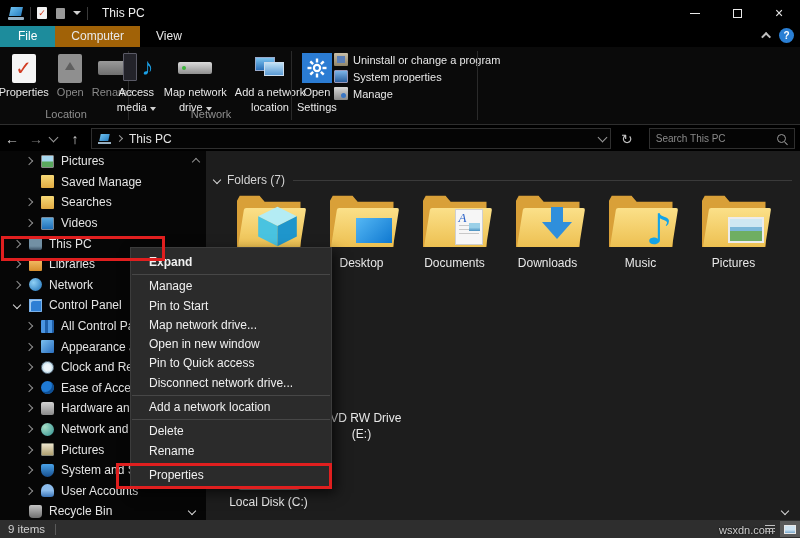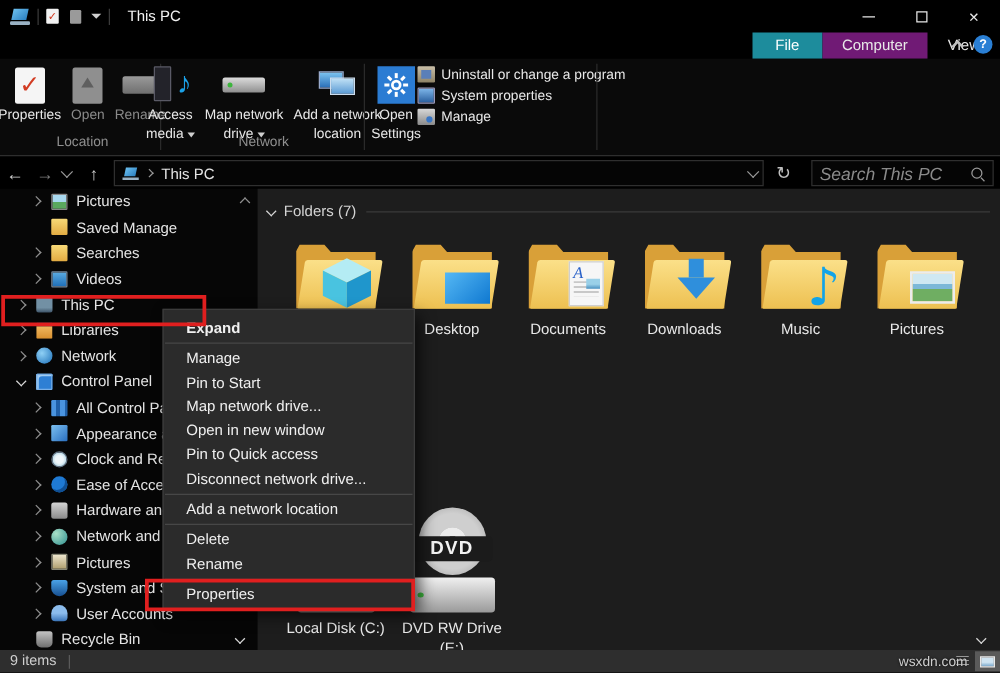--- a/index.html
+++ b/index.html
@@ -19,24 +19,24 @@
   .qat-doc { width:9px; height:11px; background:#9a9a9a; margin-left:9px; border-radius:1px; }
   .qat-caret { width:0; height:0; border-left:4px solid transparent; border-right:4px solid transparent; border-top:4px solid #cfcfcf; margin-left:8px; }
   #win-title { margin-left:8px; color:#f0f0f0; }
   #win-controls { margin-left:auto; display:flex; height:26px; }
   .wbtn { width:42px; height:26px; display:flex; align-items:center; justify-content:center; color:#e8e8e8; }
   .ic-min { width:10px; height:1px; background:#e8e8e8; }
   .ic-max { width:9px; height:9px; border:1px solid #e8e8e8; }
   .ic-close { font-size:14px; line-height:1; }
 
   
-  #tabsrow { position:absolute; top:26px; left:0; right:0; height:21px; background:#000; display:flex;justify-content:flex-end; }
+  #tabsrow { position:absolute; top:26px; left:0; right:0; height:21px; background:#000; display:flex; }
   .rtab { padding:0 16px; height:21px; line-height:21px; color:#e8e8e8; }
   .rtab.file { background:#1d8c9c; color:#fff; padding:0 18px; }
-  .rtab.active { background:#701a75; }
+  .rtab.active { background:#a16207; }
   #ribbon-tools { position:absolute; right:6px; top:28px; display:flex; align-items:center; gap:8px; }
   .collapse-chev { width:7px; height:7px; border-left:2px solid #bfbfbf; border-top:2px solid #bfbfbf; transform:rotate(45deg) translateY(2px); }
   .help-btn { width:15px; height:15px; border-radius:50%; background:#2a7fd4; color:#fff; font-size:10px; font-weight:bold; text-align:center; line-height:15px; }
 
   
   #ribbon { position:absolute; top:47px; left:0; right:0; height:78px; background:#0a0a0a; border-bottom:1px solid #2e2e2e; }
   .vsep { position:absolute; top:4px; bottom:4px; width:1px; background:#2a2a2a; }
   .rgroup { position:absolute; top:0; bottom:0; }
   .glabel { position:absolute; bottom:4px; left:0; right:0; text-align:center; color:#8f8f8f; font-size:11px; }
   .bigbtns { position:absolute; top:4px; left:0; right:0; display:flex; justify-content:center; gap:2px; }
@@ -80,21 +80,21 @@
   .nav-chev { width:7px; height:7px; border-right:1.5px solid #9a9a9a; border-bottom:1.5px solid #9a9a9a; transform:rotate(45deg); margin:0 6px 2px 2px; }
   #addrbox { height:21px; background:#050505; border:1px solid #2f2f2f; display:flex; align-items:center; width:520px; margin-left:4px; padding:0 4px; }
   .addr-pc { width:13px; height:10px; position:relative; margin:0 4px 0 2px; }
   .addr-pc .s { position:absolute; top:0; left:2px; width:9px; height:7px; background:linear-gradient(135deg,#6cc0f0,#2a7fc0); transform:skewX(-12deg); }
   .addr-pc .b { position:absolute; bottom:0; left:0; width:13px; height:2px; background:#9ab2c4; }
   .addr-chev { width:5px; height:5px; border-right:1.2px solid #9a9a9a; border-top:1.2px solid #9a9a9a; transform:rotate(45deg); margin:0 7px 0 2px; }
   #addr-text { color:#e4e4e4; }
   #addr-dd { margin-left:auto; width:7px; height:7px; border-right:1.5px solid #9a9a9a; border-bottom:1.5px solid #9a9a9a; transform:rotate(45deg); margin-bottom:3px; }
   #refresh { color:#bfbfbf; font-size:14px; margin:0 8px 0 10px; }
   #searchbox { height:21px; background:#050505; border:1px solid #2f2f2f; display:flex; align-items:center; width:146px; margin-left:8px; padding:0 6px; }
-  #searchbox input { background:transparent; border:none; outline:none; color:#c8c8c8; font-size:14px; width:112px; font-family:inherit;font-style:italic; }
+  #searchbox input { background:transparent; border:none; outline:none; color:#c8c8c8; font-size:10px; width:112px; font-family:inherit; }
   #searchbox input::placeholder { color:#8a8a8a; }
   .mag { position:relative; width:12px; height:12px; margin-left:auto; }
   .mag::before { content:""; position:absolute; left:1px; top:1px; width:7px; height:7px; border:1.4px solid #9a9a9a; border-radius:50%; }
   .mag::after { content:""; position:absolute; right:0; bottom:0; width:4px; height:1.4px; background:#9a9a9a; transform:rotate(45deg); }
 
   
   #sidebar { position:absolute; top:151px; left:0; width:206px; bottom:18px; background:#060606; overflow:hidden; }
   #mainpane { position:absolute; top:151px; left:206px; right:0; bottom:18px; background:#1d1d1d; }
   .srow { height:20.6px; display:flex; align-items:center; color:#e4e4e4; }
   .srow .slabel { margin-left:7px; white-space:nowrap; }
@@ -121,21 +121,21 @@
   .i-programs { background:linear-gradient(180deg,#ece4cc,#b0a070); border:1px solid #887; }
   .i-syssec { background:linear-gradient(180deg,#4aa3e8,#174f90); border-radius:2px 2px 50% 50%; }
   .i-users { background:linear-gradient(180deg,#8cbcec 50%,#3a74b8); border-radius:50% 50% 25% 25%; }
   .i-recycle { background:linear-gradient(180deg,#c4c4c4,#6f6f6f); border-radius:2px 2px 4px 4px; }
   
   .sb-up { position:absolute; top:8px; left:193px; }
   .sb-down { position:absolute; bottom:6px; left:189px; }
   .chev.u { border-left:1.3px solid #8f8f8f; border-top:1.3px solid #8f8f8f; transform:rotate(45deg); }
 
   
-  #folders-header { position:absolute; top:11px; left:8px; right:8px; display:flex; align-items:center; color:#d4d4d4; }
+  #folders-header { position:absolute; top:22px; left:8px; right:8px; display:flex; align-items:center; color:#d4d4d4; }
   #folders-header .line { flex:1; height:1px; background:#3a3a3a; margin-left:8px; }
   #folders-header .chev { margin-right:7px; }
   #folders-row { position:absolute; top:34px; left:16px; display:flex; }
   .tile { width:93px; display:flex; flex-direction:column; align-items:center; }
   .tile .ticon { height:62px; display:flex; align-items:flex-end; justify-content:center; }
   .tile .tlabel { margin-top:9px; color:#e8e8e8; line-height:1.3; }
   .bfolder { position:relative; width:64px; height:54px; }
   .bfolder .back { position:absolute; inset:0; background:#d9a038; clip-path:polygon(0 16%,5% 5%,36% 5%,44% 16%,100% 16%,100% 100%,0 100%); }
   .bfolder .front { position:absolute; left:1px; right:1px; bottom:0; height:72%; background:linear-gradient(180deg,#fbe089,#edc051); transform:skewX(-9deg); transform-origin:bottom left; border-radius:2px 2px 1px 1px; }
   .ov { position:absolute; z-index:2; }
@@ -536,28 +536,20 @@
   </div>
 
   <div id="drives-row">
     <div class="drive-tile">
       <div class="dicon">
           <div class="hdd"></div>
         </div>
       <div class="tlabel">Local Disk (C:)</div>
     </div>
     <div class="drive-tile">
-      <div class="dicon">
-        <div class="dvd">
-          <div class="disc"></div>
-          <div class="band">DVD</div>
-          <div class="tray"></div>
-            <div class="led"></div>
-        </div>
-      </div>
       <div class="tlabel"><span>DVD RW Drive</span><br><span>(E:)</span></div>
     </div>
   </div>
   <div class="main-scroll-down">
       <span class="chev d" style="display:block;"></span>
     </div>
 </div>
 
 <div id="ctxmenu">
   <div class="mi bold">Expand</div>

